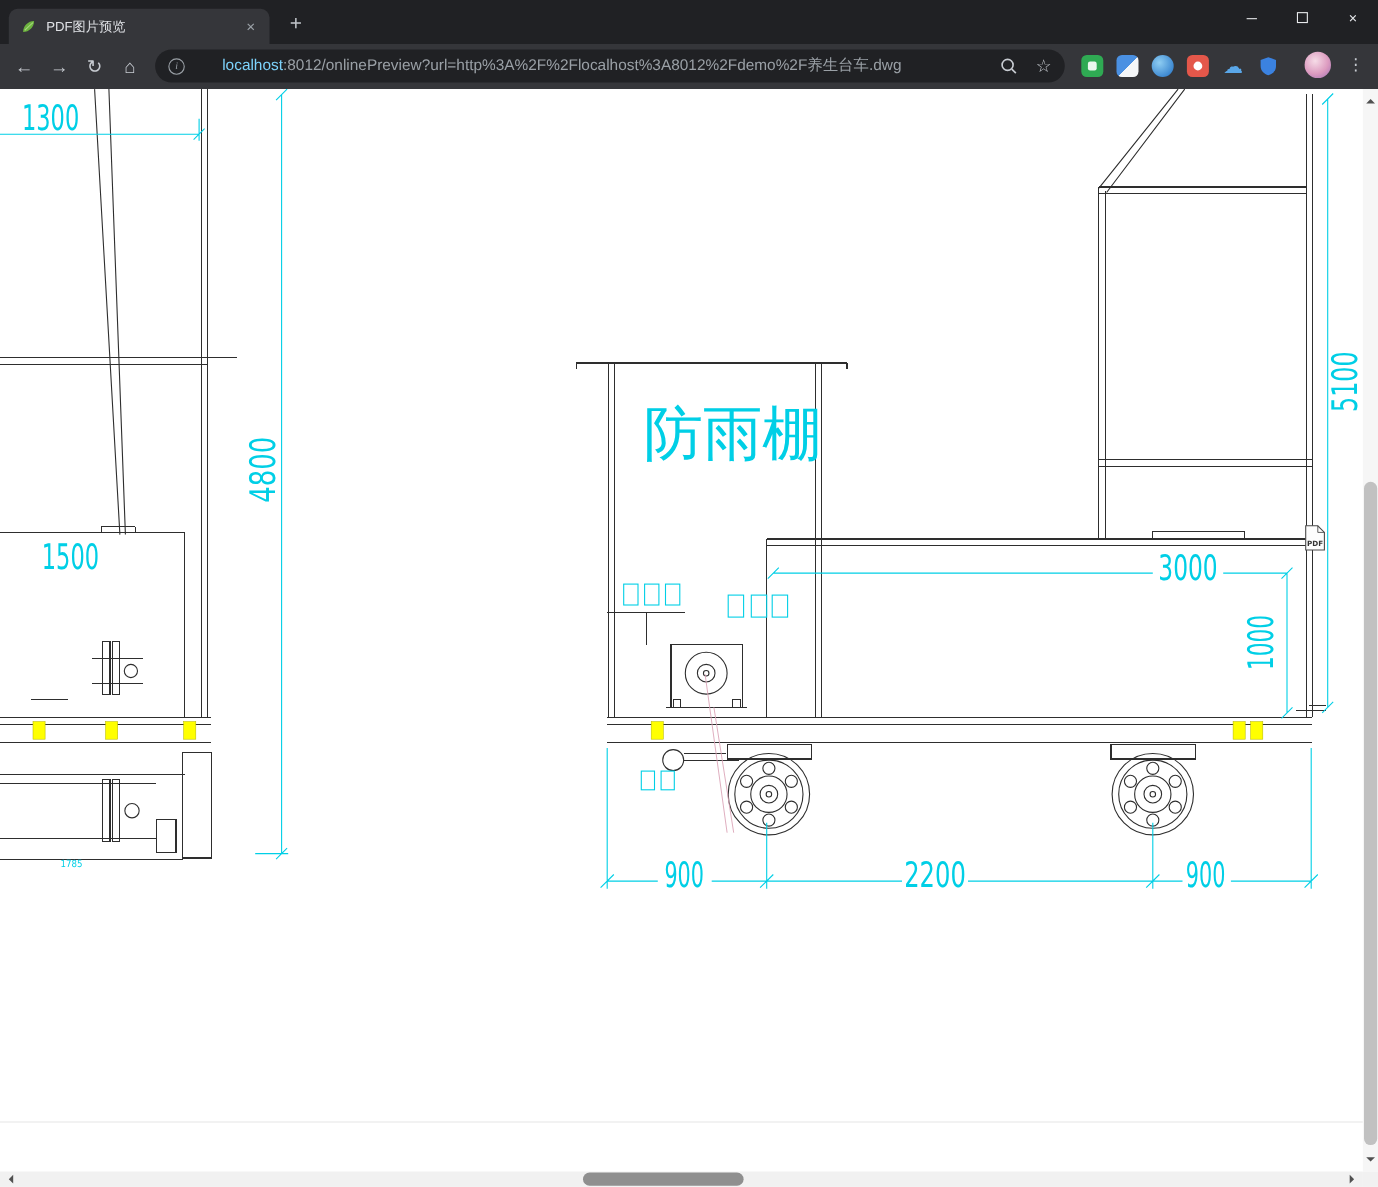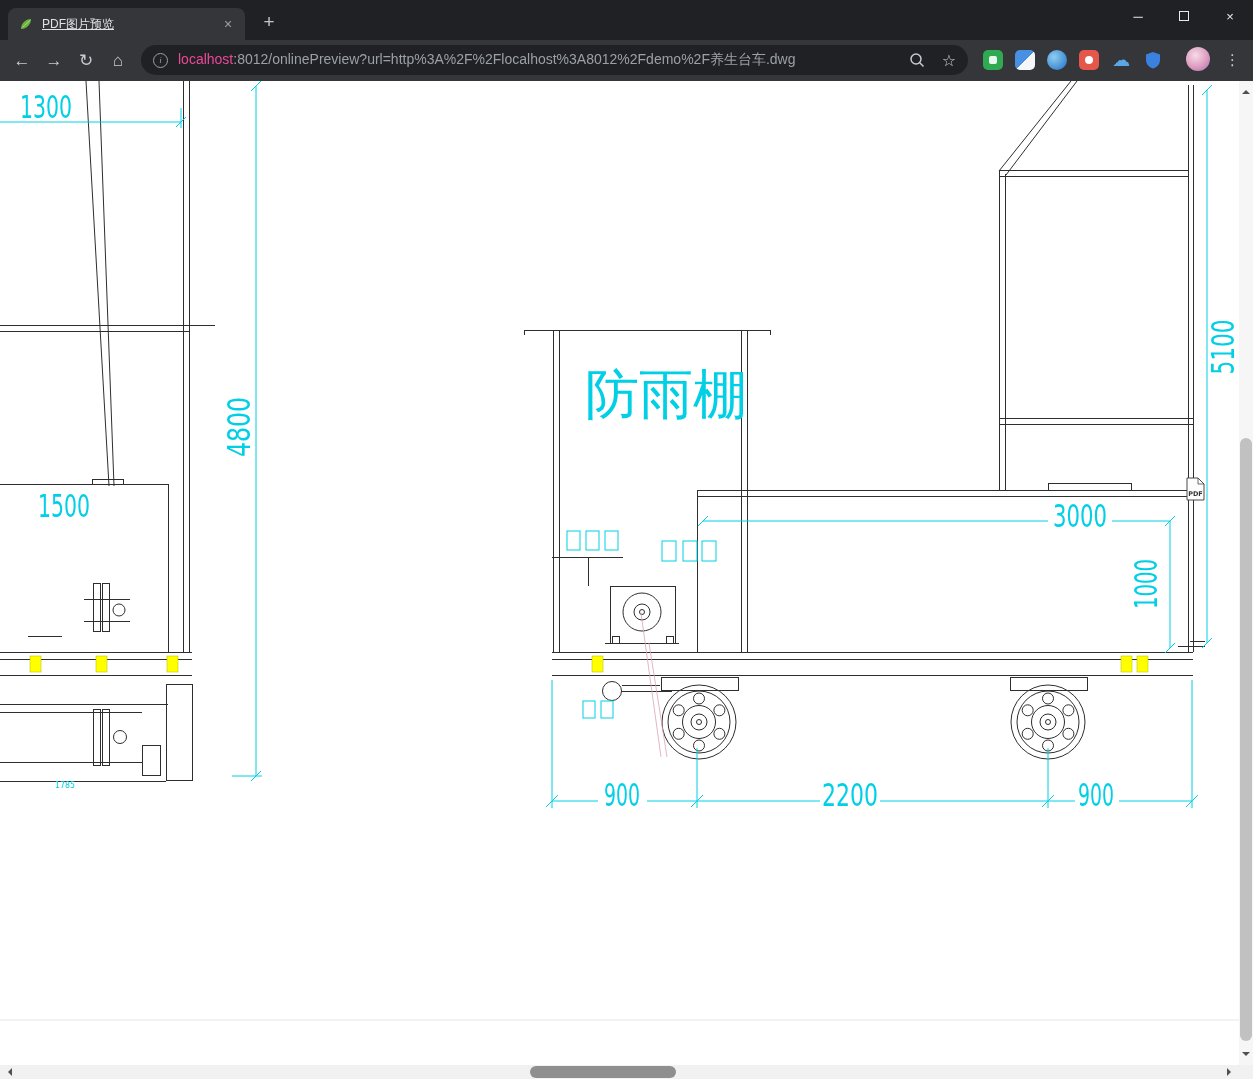--- a/index.html
+++ b/index.html
@@ -9,42 +9,42 @@
     font-family:"Liberation Sans","DejaVu Sans",sans-serif;
   }
   
   .titlebar { position:absolute; top:0; left:0; width:1253px; height:40px; background:#202124; }
   .tab {
     position:absolute; left:8px; top:8px; width:237px; height:32px;
     background:#35363a; border-radius:8px 8px 0 0;
     display:flex; align-items:center; gap:8px; padding:0 8px 0 10px;
     color:#dfe1e5; font-size:12px; cursor:default;
   }
-  .tab-title { flex:1; white-space:nowrap; overflow:hidden;text-decoration:underline; }
+  .tab-title { flex:1; white-space:nowrap; overflow:hidden; }
   .tab-close { color:#9aa0a6; font-size:14px; width:18px; height:18px; line-height:18px; text-align:center; border-radius:50%; }
   .newtab { position:absolute; left:257px; top:10px; width:24px; height:24px; color:#c0c4c9; font-size:19px; line-height:23px; text-align:center; }
   .wincontrols { position:absolute; right:0; top:0; height:36px; display:flex; }
   .wc { width:46px; height:32px; display:flex; align-items:center; justify-content:center; color:#e8eaed; font-size:13px; }
   .maxbox { width:10px; height:10px; border:1px solid #e8eaed; display:block; }
 
   .toolbar { position:absolute; top:40px; left:0; width:1253px; height:41px; background:#35363a; }
   .navbtn { position:absolute; top:8px; width:26px; height:26px; color:#c7cbd1; font-size:17px; text-align:center; line-height:25px; border-radius:50%; }
   .nav-back { left:9px; }  .nav-fwd { left:41px; }  .nav-reload { left:73px; }  .nav-home { left:105px; }
   .omnibox {
     position:absolute; left:141px; top:5px; width:827px; height:30px;
     background:#202124; border-radius:15px;
     display:flex; align-items:center; padding:0 12px; gap:10px;
   }
   .info-icon {
     width:15px; height:15px; border:1.5px solid #9aa0a6; border-radius:50%;
     color:#9aa0a6; font-size:9px; line-height:12px; text-align:center; flex:0 0 auto;
     font-style:italic; font-family:"Liberation Serif",serif;
   }
   .url { font-size:14px; color:#9aa0a6; white-space:nowrap; overflow:hidden; flex:1; }
-  .url .host { color:#ec4899; }
+  .url .host { color:#7dd3fc;margin-left:24px; }
   .omni-right { margin-left:auto; display:flex; align-items:center; gap:16px; flex:0 0 auto; }
   .star { color:#c7cbd1; font-size:16px; }
   .ext { position:absolute; top:10px; width:20px; height:20px; border-radius:5px; }
   .ext-green  { left:983px;  background:#2faa53; }
   .ext-green::after { content:""; position:absolute; left:6px; top:6px; width:8px; height:8px; background:#eaf7ee; border-radius:2px; }
   .ext-gt     { left:1015px; background:linear-gradient(135deg,#4a90e2 52%,#f4f6f8 52%); }
   .ext-blue   { left:1047px; border-radius:50%; background:radial-gradient(circle at 35% 35%,#8ecdf2,#1f6fc4); }
   .ext-red    { left:1079px; background:#e4574a; }
   .ext-red::after { content:""; position:absolute; left:6px; top:6px; width:8px; height:8px; background:#fff; border-radius:50%; }
   .ext-cloud  { left:1111px; background:transparent; color:#5aa7e8; font-size:18px; line-height:20px; text-align:center; }

